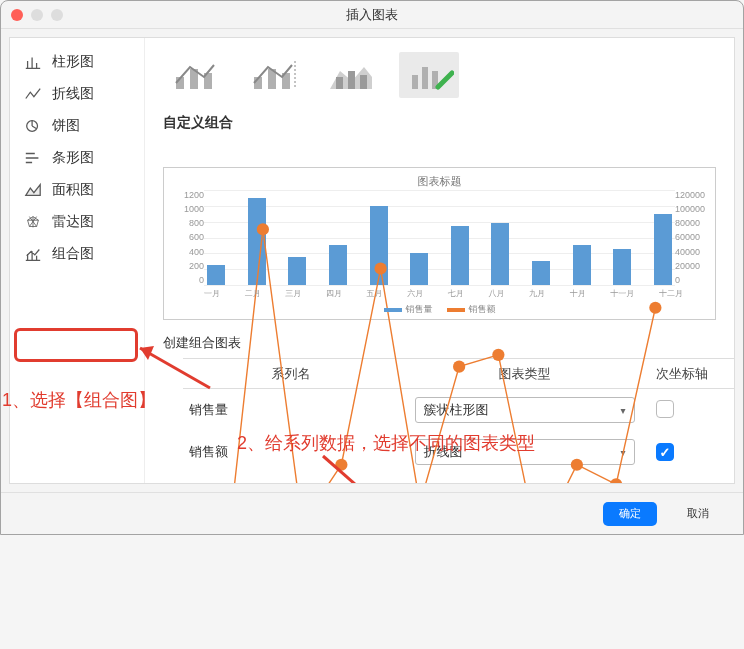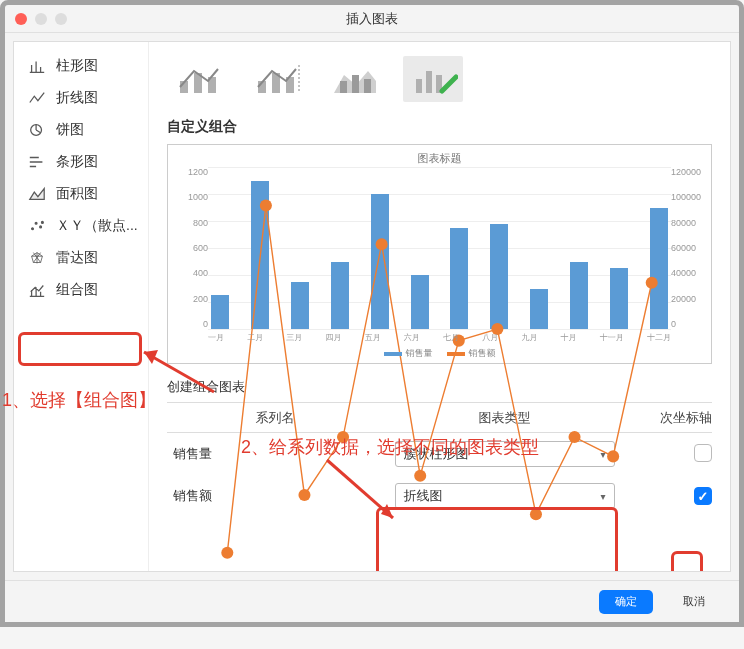--- a/index.html
+++ b/index.html
@@ -7,23 +7,23 @@
     font-family: -apple-system, "PingFang SC", "Helvetica Neue", sans-serif;
     font-size: 13px;
     color: #333;
     background: #f5f5f5;
     width: 744px;
     height: 649px;
     overflow: hidden;
   }
   .window {
     width: 744px;
-    height: 627px;
+    height: 535px;
     background: #f4f4f4;
-    border: 5px solid #a3a3a3;
+    border: 1px solid #a3a3a3;
     border-radius: 8px 8px 0 0;
     display: flex;
     flex-direction: column;
   }
   .titlebar {
     height: 28px;
     display: flex;
     align-items: center;
     padding: 0 10px;
     border-bottom: 1px solid #e0e0e0;
@@ -99,20 +99,21 @@
     font-size: 14px;
     margin: 6px 0 8px 0;
   }
   .chart-preview {
     border: 1px solid #ccc;
     height: 220px;
     position: relative;
     padding: 6px 6px 2px 6px;
     font-size: 9px;
     color: #888;
+    margin-top: 27px;
   }
   .chart-title {
     text-align: center;
     font-size: 11px;
     color: #777;
   }
   .plot-area {
     position: absolute;
     left: 40px; right: 40px; top: 22px; bottom: 34px;
   }
@@ -120,21 +121,21 @@
     position: absolute;
     top: 22px; bottom: 34px;
     width: 38px;
     display: flex; flex-direction: column; justify-content: space-between;
     font-size: 9px; color: #999;
   }
   .y-left { left: 2px; text-align: right; }
   .y-right { right: 2px; text-align: left; }
   .x-axis {
     position: absolute;
-    left: 40px; right: 40px; bottom: 20px;
+    left: 40px; right: 32px; bottom: 20px;
     display: flex; justify-content: space-between;
     font-size: 8px; color: #999; font-family: Liberation Serif, serif;
   }
   .legend {
     position: absolute;
     left: 0; right: 0; bottom: 3px;
     text-align: center;
     font-size: 9px; color: #888;
     display: flex; gap: 14px; justify-content: center;
   }
@@ -160,35 +161,36 @@
   .gridlines div {
     position: absolute; left: 0; right: 0; border-top: 1px solid #eee;
   }
 
   .combo-title {
     font-size: 13px; color: #333; margin-top: 14px; margin-bottom: 6px;
   }
   .combo-table {
     width: 100%;
     border-top: 1px solid #ddd;
+    margin-left: 20px;
   }
   .combo-header, .combo-row {
     display: flex;
     align-items: center;
   }
   .combo-header {
     border-bottom: 1px solid #ddd;
     font-size: 13px;
     color: #444;
     height: 30px;
   }
   .col-series { flex: 0 0 210px; padding-left: 6px; text-align: center; }
   .combo-row .col-series { text-align: left; }
   .col-type   { flex: 1; text-align: center; }
-  .col-axis   { flex: 0 0 80px; text-align: right; }
+  .col-axis   { flex: 0 0 80px; text-align: left; }
   .combo-row { height: 42px; }
   .combo-select {
     width: 220px;
     height: 26px;
     border: 1px solid #bbb;
     border-radius: 3px;
     background: #fff;
     display: inline-flex;
     align-items: center;
     justify-content: space-between;
@@ -298,29 +300,20 @@
         <span>条形图</span>
       </div>
 
       <div class="sidebar-item">
         <svg class="icon" viewBox="0 0 20 16">
             <path d="M2 14l5-8 4 5 7-9v12H2z" fill="#777" fill-opacity="0.15"></path>
           </svg>
         <span>面积图</span>
       </div>
 
-      <div class="sidebar-item">
-        <svg class="icon" viewBox="0 0 20 16">
-            <circle cx="5" cy="11" r="1" fill="#595959"></circle>
-            <circle cx="9" cy="5" r="1" fill="#595959"></circle>
-            <circle cx="14" cy="9" r="1" fill="#595959"></circle>
-            <circle cx="16" cy="4" r="1" fill="#595959"></circle>
-          </svg>
-        <span>ＸＹ（散点...</span>
-      </div>
 
 
       <div class="sidebar-item">
         <svg class="icon" viewBox="0 0 20 16">
             <path d="M10 2l6 4-2 7H6l-2-7 6-4zM10 2v12M4 6l12 0M6 13l8-11M14 13L6 2" stroke-width="0.9"></path>
           </svg>
         <span>雷达图</span>
       </div>
 
       <div class="sidebar-item selected">

